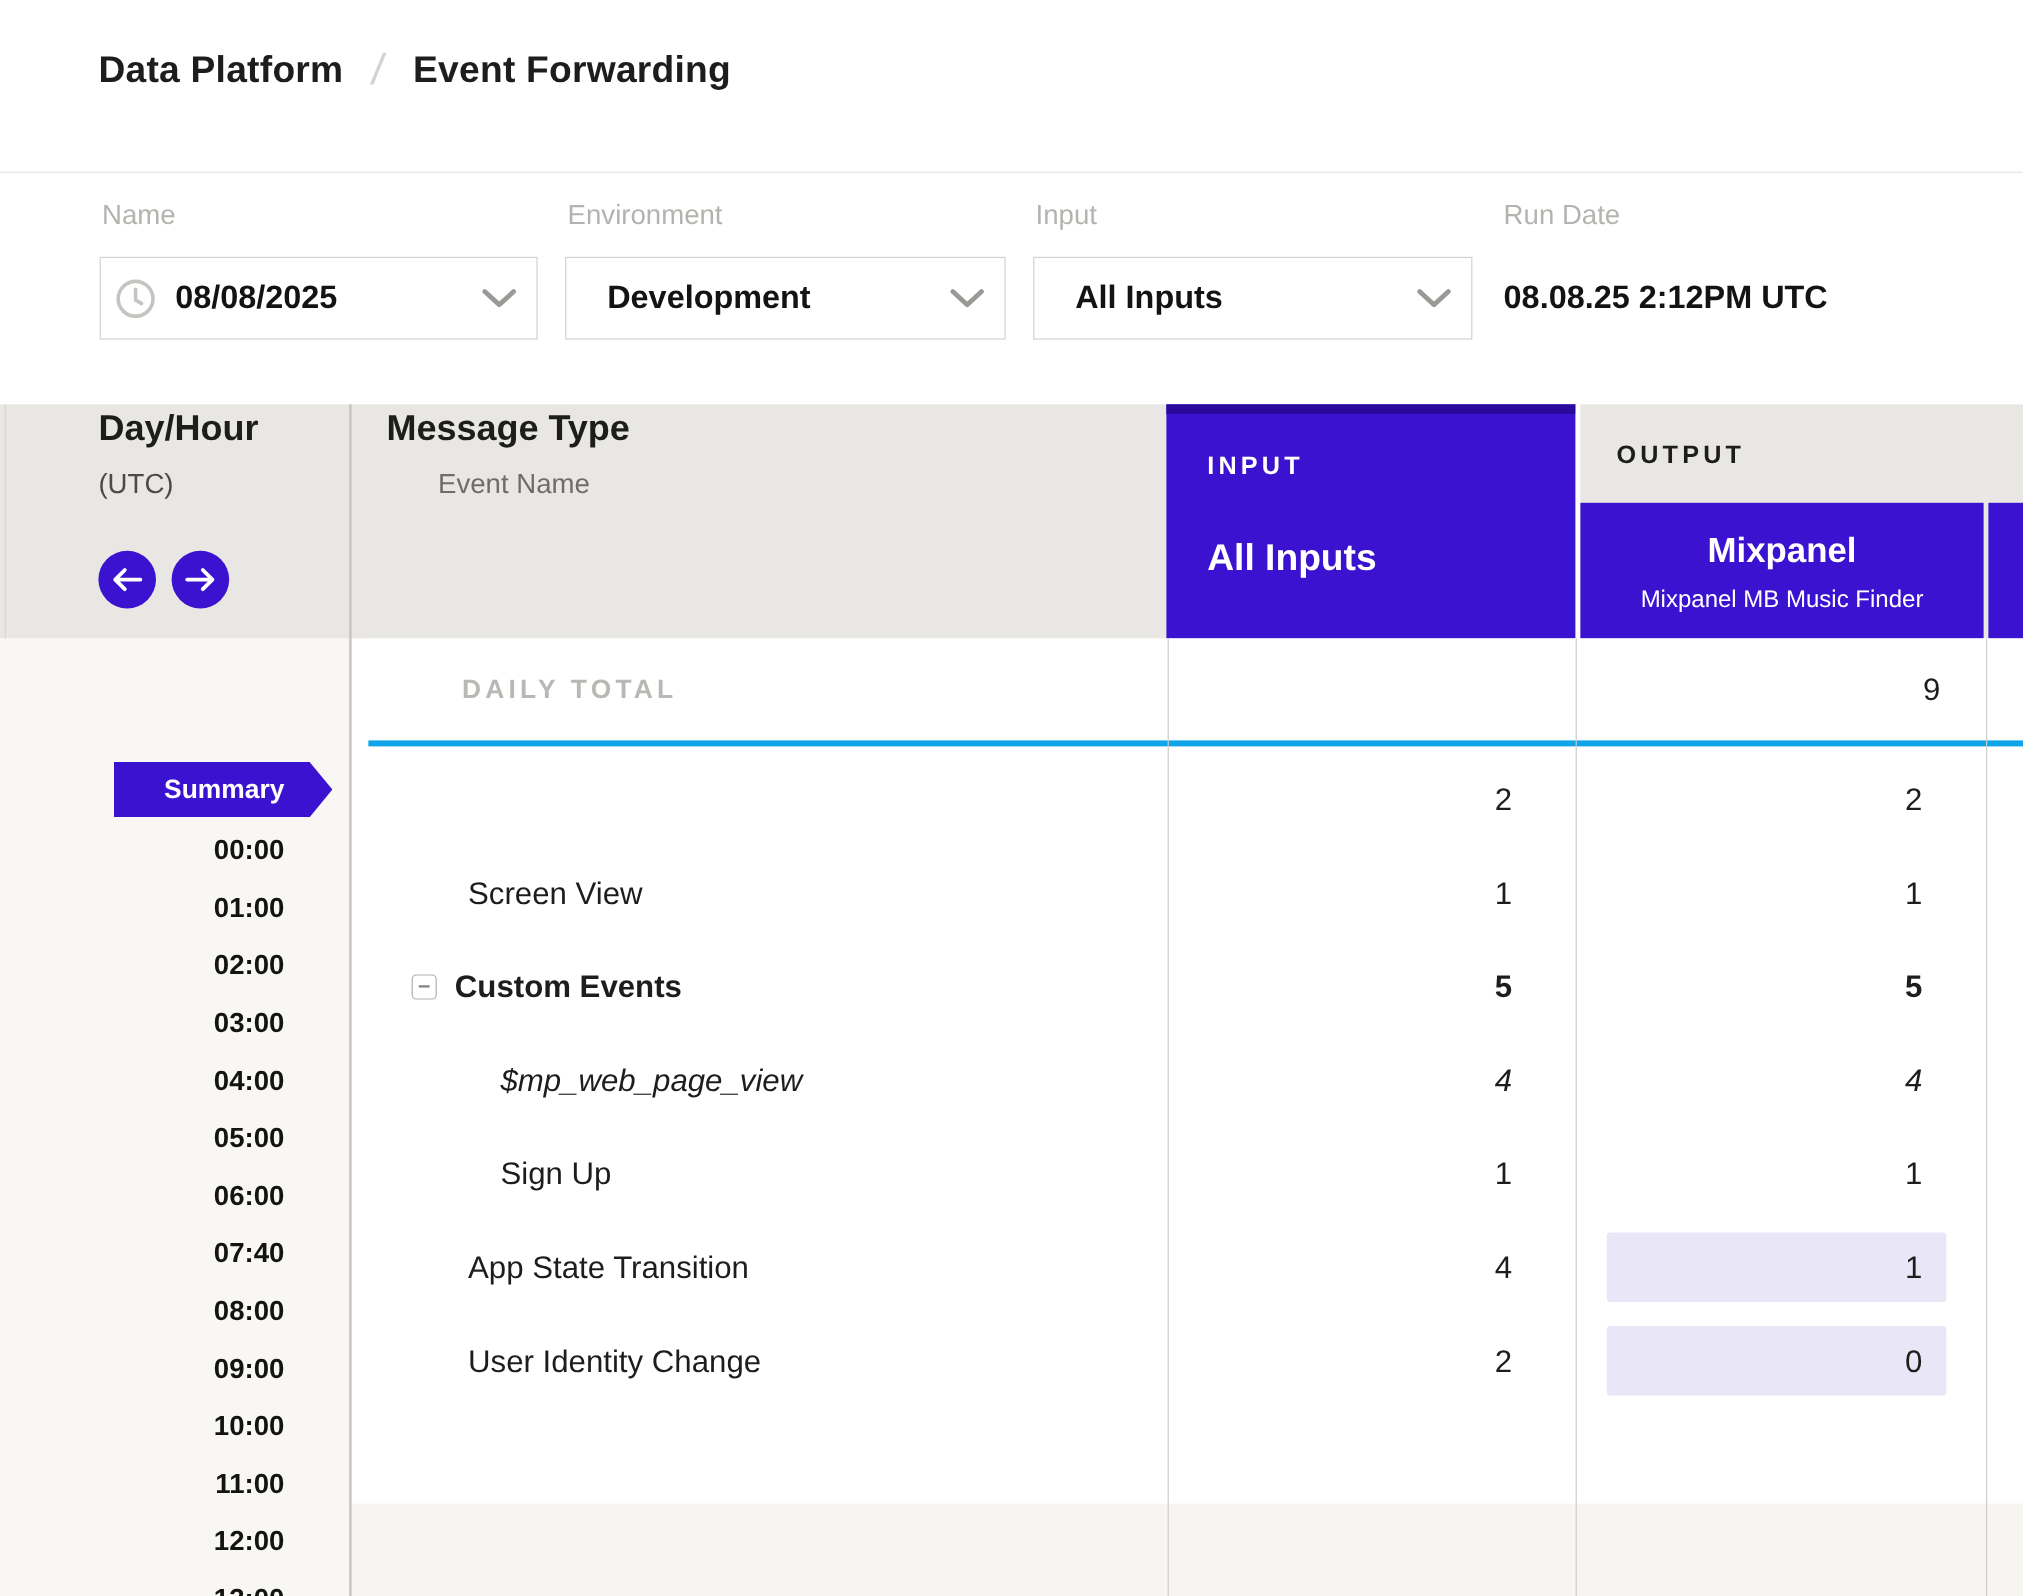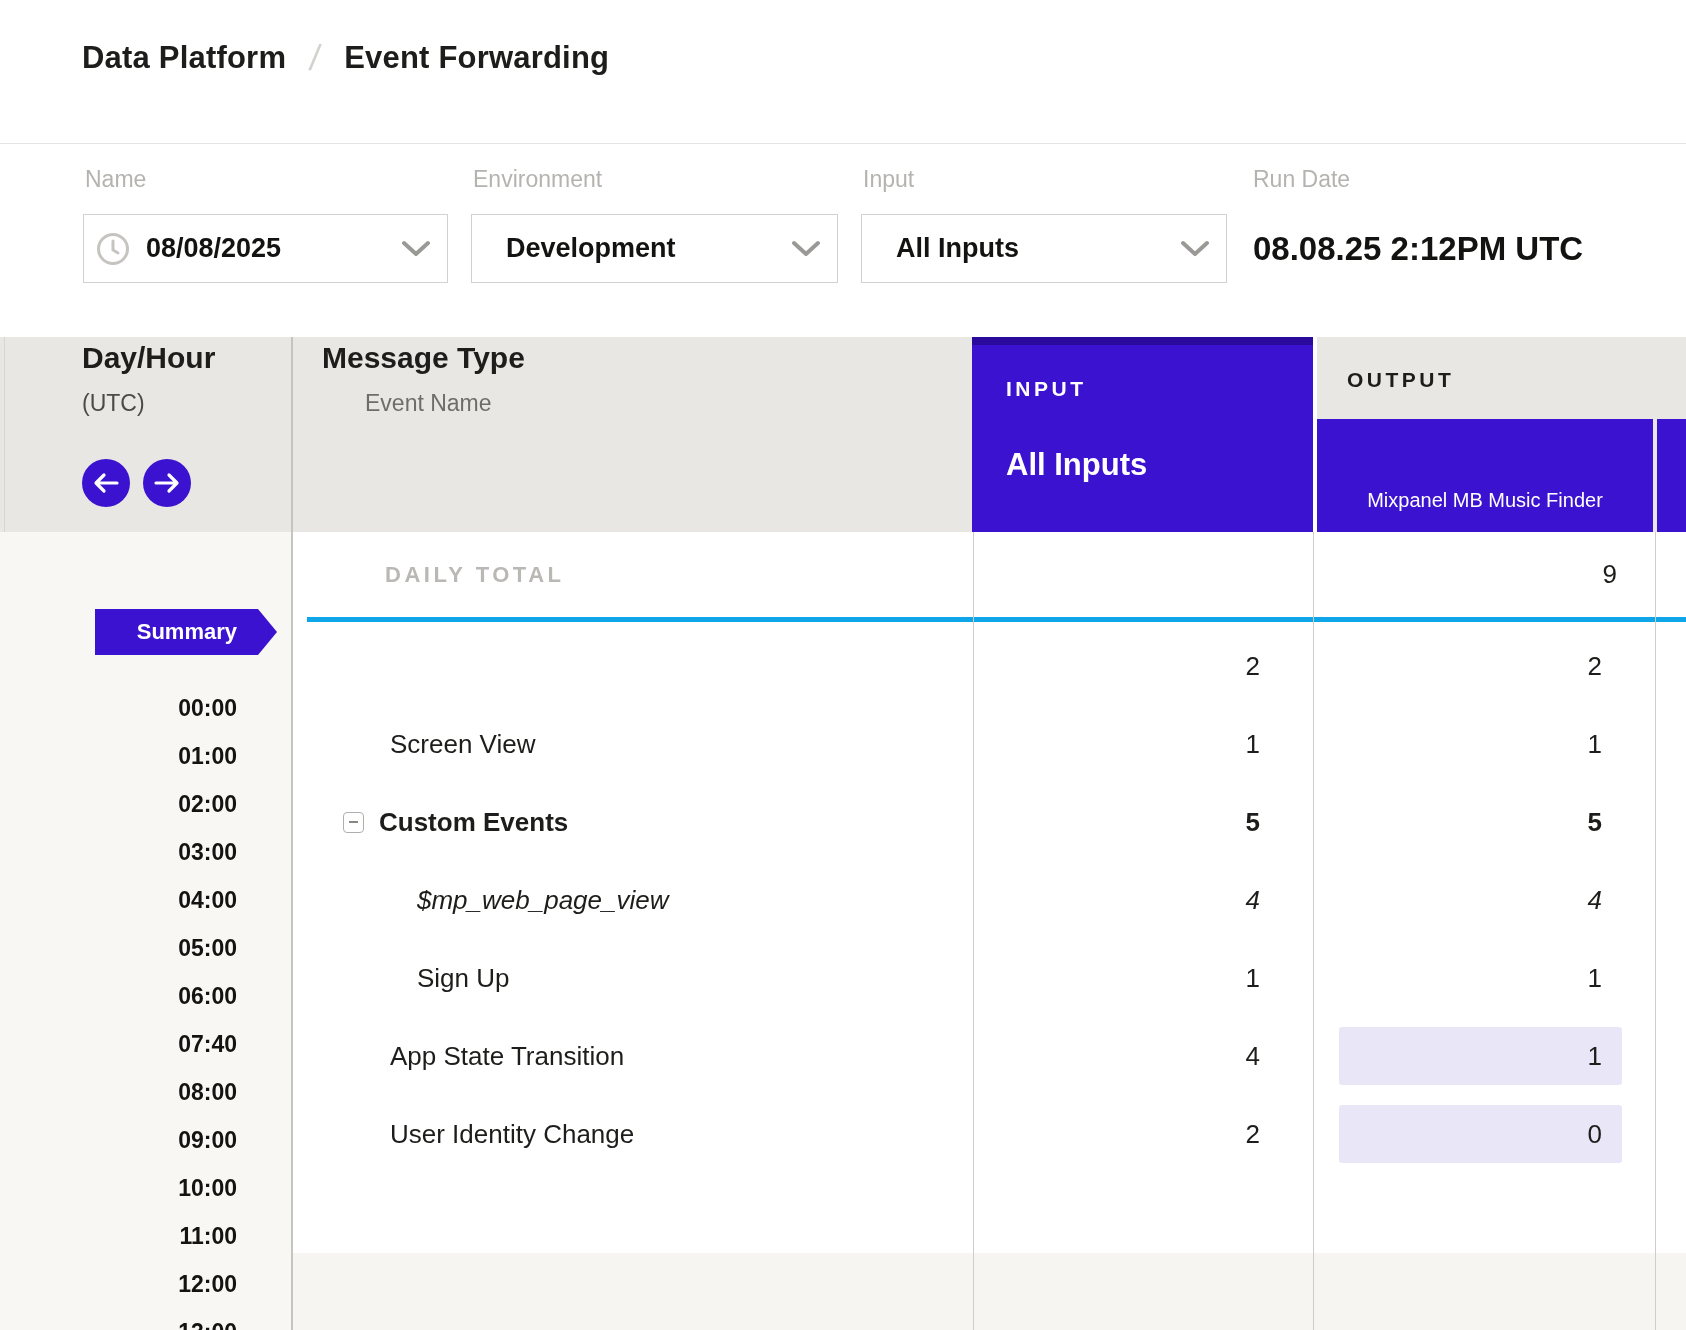--- a/index.html
+++ b/index.html
@@ -11,21 +11,21 @@
   .breadcrumb{position:absolute;left:82px;top:36px;height:44px;display:flex;align-items:center;gap:24px;}
   .crumb{font-size:31px;font-weight:700;color:#1d1d1b;letter-spacing:.2px;}
   .crumb-sep{font-size:36px;font-weight:400;color:#d4d2cf;transform:skewX(-8deg);}
   .top-rule{position:absolute;left:0;top:143px;width:1686px;height:1px;background:#e6e4e1;}
 
   
   .f-label{position:absolute;top:166px;font-size:23px;color:#b5b3af;}
   .f-box{position:absolute;top:214px;height:69px;background:#fff;border:1px solid #d4d2cf;display:flex;align-items:center;}
   .f-box .val{font-size:27px;font-weight:700;color:#131312;}
   .chev{position:absolute;right:16px;top:50%;transform:translateY(-50%);}
-  .rundate-val{position:absolute;left:1253px;top:214px;height:69px;display:flex;align-items:center;font-size:33px;font-weight:700;color:#131312;}
+  .rundate-val{position:absolute;left:1253px;top:214px;height:69px;display:flex;align-items:center;font-size:27px;font-weight:700;color:#131312;}
 
   
   .band{position:absolute;left:0;top:337px;width:1686px;height:195px;background:#e9e7e3;}
   .left-edge{position:absolute;left:4px;top:337px;width:1px;height:993px;background:#d8d6d3;}
   .dayhour-title{position:absolute;left:82px;top:341px;font-size:30px;font-weight:700;}
   .dayhour-sub{position:absolute;left:82px;top:390px;font-size:23px;color:#4c4a47;}
   .nav-btn{position:absolute;top:459px;width:48px;height:48px;border-radius:50%;background:#3b12cf;display:flex;align-items:center;justify-content:center;border:none;padding:0;cursor:pointer;}
   .msg-title{position:absolute;left:322px;top:341px;font-size:30px;font-weight:700;}
   .msg-sub{position:absolute;left:365px;top:390px;font-size:23px;color:#6f6d6a;}
 
@@ -62,21 +62,21 @@
   .ev-label.indent{left:125px;}
   .ev-label.bold{left:51px;font-weight:700;}
   .collapse-box{width:21px;height:21px;border:1.5px solid #b1afab;border-radius:4px;background:#fff;display:flex;align-items:center;justify-content:center;cursor:pointer;}
   .collapse-box .minus{width:9px;height:2px;background:#8a8885;}
   .cell-in{position:absolute;left:681px;top:0;width:287px;height:100%;display:flex;align-items:center;justify-content:flex-end;font-size:26px;}
   .cell-out{position:absolute;left:1021px;top:0;width:289px;height:100%;display:flex;align-items:center;justify-content:flex-end;font-size:26px;}
   .cell-bold{font-weight:700;}
   .hl-cell{position:absolute;left:1047px;top:10px;width:283px;height:58px;background:#e9e6f8;border-radius:3px;display:flex;align-items:center;justify-content:flex-end;padding-right:20px;font-size:26px;cursor:pointer;}
 
   
-  .summary-tag{position:absolute;left:95px;top:609px;width:182px;height:46px;background:#3b12cf;color:#fff;font-size:22px;font-weight:700;display:flex;align-items:center;justify-content:flex-end;padding-right:40px;clip-path:polygon(0 0,163px 0,182px 50%,163px 100%,0 100%);cursor:pointer;}
+  .summary-tag{position:absolute;left:95px;top:635px;width:182px;height:46px;background:#3b12cf;color:#fff;font-size:22px;font-weight:700;display:flex;align-items:center;justify-content:flex-end;padding-right:40px;clip-path:polygon(0 0,163px 0,182px 50%,163px 100%,0 100%);cursor:pointer;}
   .hour{position:absolute;left:60px;width:177px;height:48px;line-height:48px;text-align:right;font-size:23px;font-weight:700;color:#131312;cursor:pointer;}
 
   svg{display:block;}
 </style>
 </head>
 <body>
 
 <div id="app">
 
   <div class="breadcrumb">
@@ -148,20 +148,21 @@
   <div class="msg-title">Message Type</div>
   <div class="msg-sub">Event Name</div>
 
   <div class="input-block">
     <div class="input-label">INPUT</div>
     <div class="input-value">All Inputs</div>
   </div>
   <div class="band-gutter"></div>
   <div class="output-label">OUTPUT</div>
   <div class="mixpanel-block">
+    <div class="mixpanel-title">Mixpanel</div>
     <div class="mixpanel-sub">Mixpanel MB Music Finder</div>
   </div>
   <div class="next-block"></div>
 
   <div class="sidebar-bg"></div>
   <div class="rows-bg"></div>
   <div class="footer-bg"></div>
 
   <div class="dt-row">
     <div class="dt-label">DAILY TOTAL</div>

